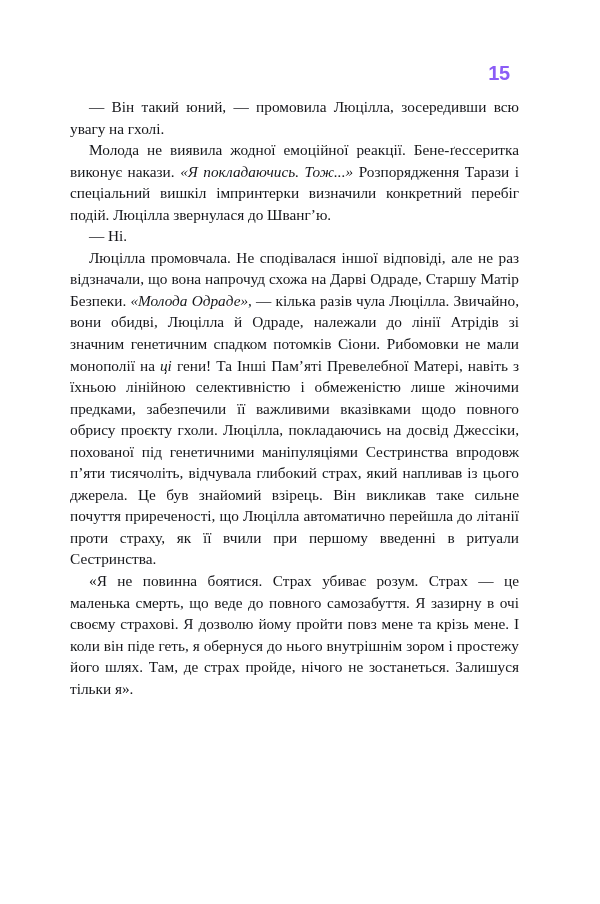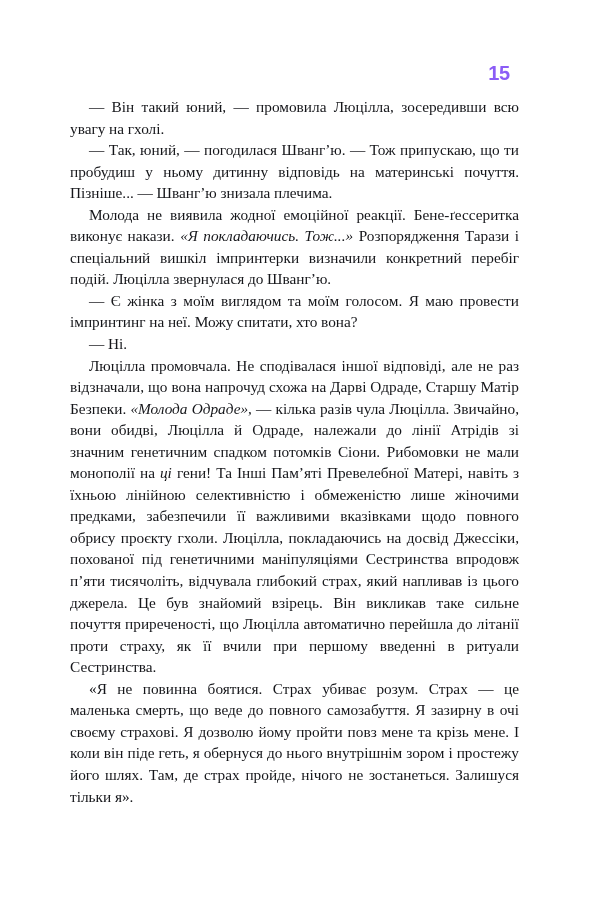--- a/index.html
+++ b/index.html
@@ -77,27 +77,25 @@
 <div id="page">
 
   <div class="folio-row">
     <span class="folio">15</span>
   </div>
 
   <div class="textblock">
 
     <p class="para">— Він такий юний, — промовила Люцілла, зосередивши всю увагу на гхолі.</p>
 
-    <p class="para">— Так, юний, — погодилася Шванг’ю. — Тож припускаю, що ти пробудиш у ньому дитинну відповідь на материнські почуття. Пізніше... — Шванг’ю знизала плечима.</p>
 
     <p class="para">
       <span>Молода не виявила жодної емоційної реакції. Бене-ґессеритка виконує накази. </span><em class="it">«Я покладаючись. Тож...»</em><span> Розпорядження Тарази і спеціальний вишкіл імпринтерки визначили конкретний перебіг подій. Люцілла звернулася до Шванг’ю.</span>
     </p>
 
-    <p class="para">— Є жінка з моїм виглядом та моїм голосом. Я маю провести імпринтинг на неї. Можу спитати, хто вона?</p>
 
     <p class="para">— Ні.</p>
 
     <p class="para">
       <span>Люцілла промовчала. Не сподівалася іншої відповіді, але не раз відзначали, що вона напрочуд схожа на Дарві Одраде, Старшу Матір Безпеки. </span><em class="it">«Молода Одраде»</em><span>, — кілька разів чула Люцілла. Звичайно, вони обидві, Люцілла й Одраде, належали до лінії Атрідів зі значним генетичним спадком потомків Сіони. Рибомовки не мали монополії на </span><em class="it">ці</em><span> гени! Та Інші Пам’яті Превелебної Матері, навіть з їхньою лінійною селективністю і обмеженістю лише жіночими предками, забезпечили її важливими вказівками щодо повного обрису проєкту гхоли. Люцілла, покладаючись на досвід Джессіки, похованої під генетичними маніпуляціями Сестринства впродовж п’яти тисячоліть, відчувала глибокий страх, який напливав із цього джерела. Це був знайомий взірець. Він викликав таке сильне почуття приреченості, що Люцілла автоматично перейшла до літанії проти страху, як її вчили при першому введенні в ритуали Сестринства.</span>
     </p>
 
     <p class="para italic">«Я не повинна боятися. Страх убиває розум. Страх — це маленька смерть, що веде до повного самозабуття. Я зазирну в очі своєму страхові. Я дозволю йому пройти повз мене та крізь мене. І коли він піде геть, я обернуся до нього внутрішнім зором і простежу його шлях. Там, де страх пройде, нічого не зостанеться. Залишуся тільки я».</p>
 
   </div>

